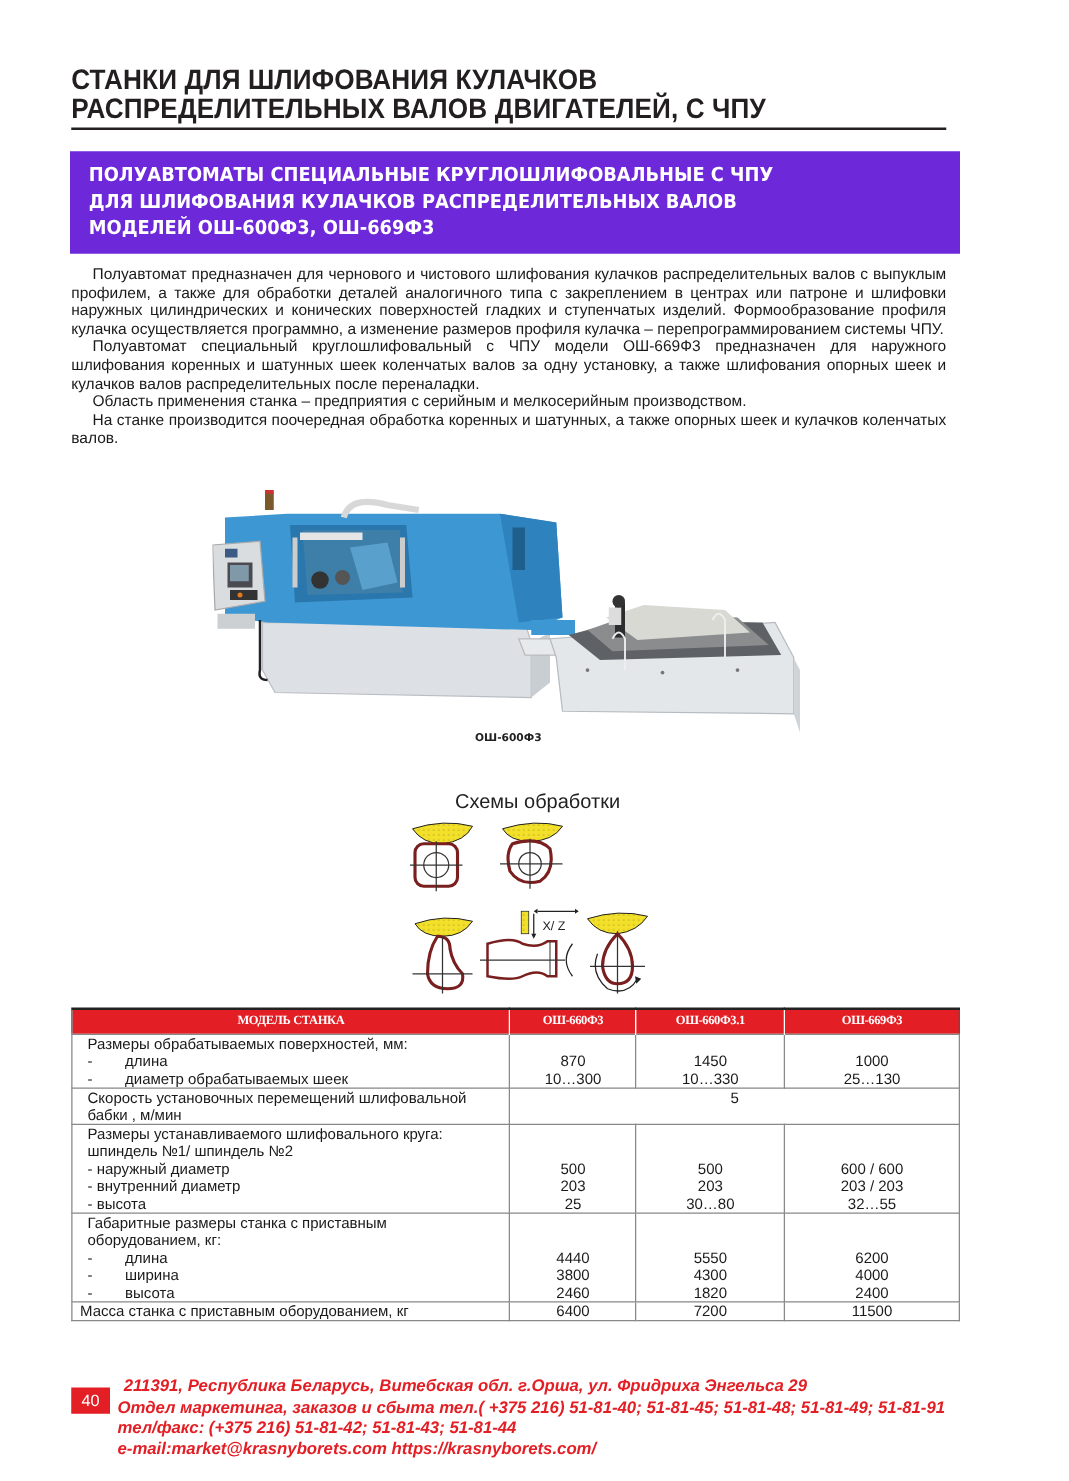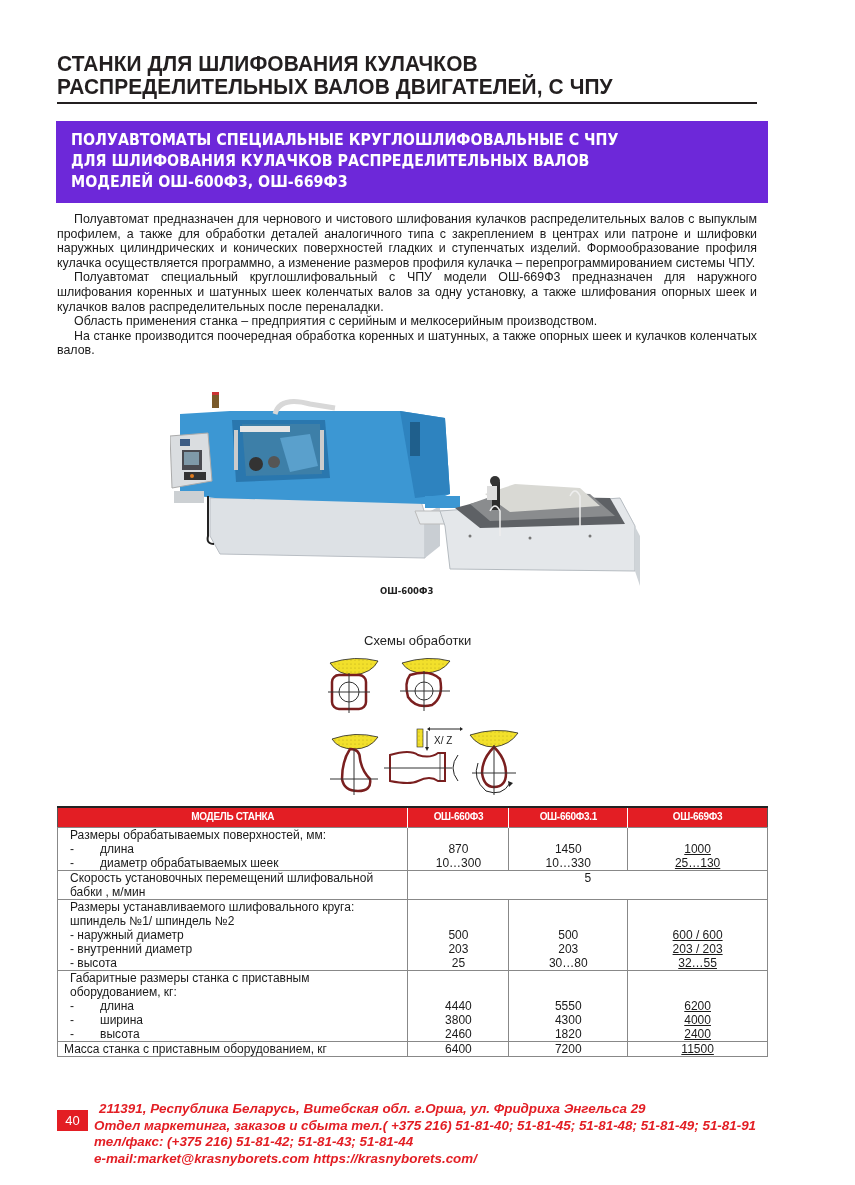--- a/index.html
+++ b/index.html
@@ -22,33 +22,33 @@
     font-family: "DejaVu Sans", sans-serif; font-weight: bold; font-size: 15.5px; line-height: 21px;
     transform: scaleX(0.92); transform-origin: left top; white-space: nowrap;
   }
 
   .intro { position: absolute; left: 57px; top: 212px; width: 700px; font-size: 12.4px; line-height: 14.6px; color: #1a1a1a; }
   .intro p { text-align: justify; text-indent: 17px; }
 
   .photo-wrap { position: absolute; left: 170px; top: 386px; width: 480px; height: 200px; }
   .photo-caption { position: absolute; left: 380px; top: 586px; font-family: "DejaVu Sans", sans-serif; font-weight: bold; font-size: 8.5px; color: #222; }
 
-  .schemes-title { position: absolute; left: 364px; top: 633px; font-size: 13px; color: #222; }
+  .schemes-title { position: absolute; left: 364px; top: 633px; font-size: 16px; color: #222; }
   .schemes { position: absolute; left: 310px; top: 655px; width: 220px; height: 140px; }
 
   .specs { position: absolute; left: 57px; top: 806px; width: 711px; border-collapse: collapse; font-size: 12px; line-height: 14px; }
-  .specs th { background: #e31e24; color: #fff; font-family: Liberation Sans, sans-serif; font-weight: bold; font-size: 10px; height: 20px; border-right: 1px solid #fff; letter-spacing: -0.3px; }
+  .specs th { background: #e31e24; color: #fff; font-family: Liberation Serif, serif; font-weight: bold; font-size: 10px; height: 20px; border-right: 1px solid #fff; letter-spacing: -0.3px; }
   .specs th:last-child { border-right: none; }
   .specs { border: 1px solid #555; border-top: 2px solid #222; }
   .specs td { border: 1px solid #888; vertical-align: top; padding: 0 4px; }
   .specs td.lbl { width: 351px; padding-left: 12px; }
   .specs td.num { text-align: center; vertical-align: bottom; }
   .specs td.c1 { width: 101px; }
   .specs td.c2 { width: 119px; }
-  .specs td.c3 { width: 140px; text-decoration: underline; }
+  .specs td.c3 { width: 140px; }
   .dash-row { display: flex; }
   .dash-row .dash { width: 30px; display: inline-block; }
   .plain-row { display: block; }
   .val-line { display: block; }
 
   .page-num { position: absolute; left: 57px; top: 1110px; width: 31px; height: 21px; background: #e31e24; color: #fff; font-size: 13px; line-height: 21px; text-align: center; }
   .footer { position: absolute; left: 94px; top: 1101px; font-family: "Liberation Sans", sans-serif; font-weight: bold; font-style: italic; color: #e31e24; font-size: 13.4px; line-height: 16.5px; }
   .footer div { white-space: nowrap; }
   .footer .l1 { padding-left: 5px; }
 </style>

